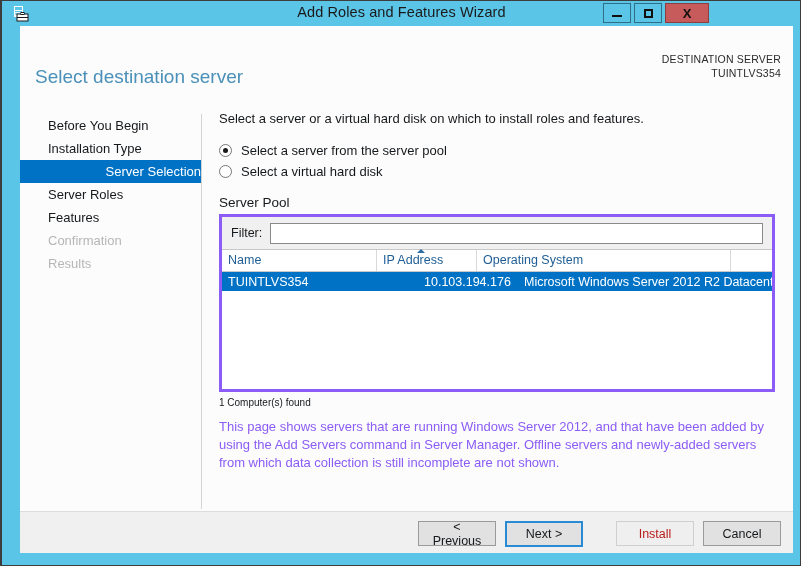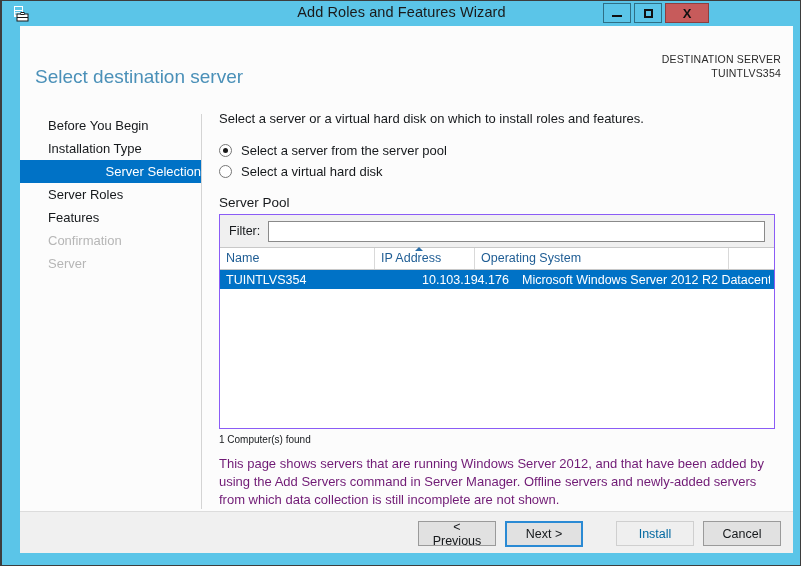--- a/index.html
+++ b/index.html
@@ -197,22 +197,22 @@
   }
   .group-label {
     font-size: 13.5px;
     color: #16191c;
     margin: 14px 0 4px 0;
   }
 
   
   .pool-box {
     width: 556px;
-    height: 215px;
-    border: 1px solid #8b5cf6;
+    height: 178px;
+    border: 3px solid #8b5cf6;
     box-sizing: border-box;
     background: #ffffff;
     position: relative;
   }
   .filter-strip {
     height: 32px;
     background: #f0f0f0;
     display: flex;
     align-items: center;
     padding: 0 9px;
@@ -289,21 +289,21 @@
   .td.c-ip   { width: 100px; margin-left: 41px; }
   .td.c-os   { width: 254px; }
 
   .found-text {
     font-size: 10px;
     color: #16191c;
     margin: 5px 0 10px 0;
   }
   .note-text {
     font-size: 13px;
-    color: #701a75;
+    color: #8b5cf6;
     line-height: 18px;
     width: 556px;
     margin: 0;
   }
 
   
   .footer {
     position: absolute;
     left: 18px;
     top: 510px;
@@ -331,21 +331,21 @@
     color: #16191c;
     display: flex;
     align-items: center;
     justify-content: center;
     padding: 11px;
   }
   .btn.focused {
     border: 2px solid #2a8ad4;
   }
   .btn.disabled {
-    color: #0369a1;
+    color: #b91c1c;
     border-color: #cfcfcf;
     background: #efefef;
   }
   .btn.gap-left { margin-left: 24px; }
 </style>
 </head>
 <body>
 
 <div class="window">
 
@@ -382,21 +382,21 @@
       <div>TUINTLVS354</div>
     </div>
 
     <div class="sidebar">
       <div class="side-item">Before You Begin</div>
       <div class="side-item">Installation Type</div>
       <div class="side-item selected">Server Selection</div>
       <div class="side-item">Server Roles</div>
       <div class="side-item">Features</div>
       <div class="side-item disabled">Confirmation</div>
-      <div class="side-item disabled">Server</div>
+      <div class="side-item disabled">Results</div>
     </div>
     <div class="side-divider"></div>
 
     <div class="content">
 
       <p class="intro-text">Select a server or a virtual hard disk on which to install roles and features.</p>
 
       <div class="radio-row">
         <span class="radio checked"></span>
         <span class="radio-label">Select a server from the server pool</span>

